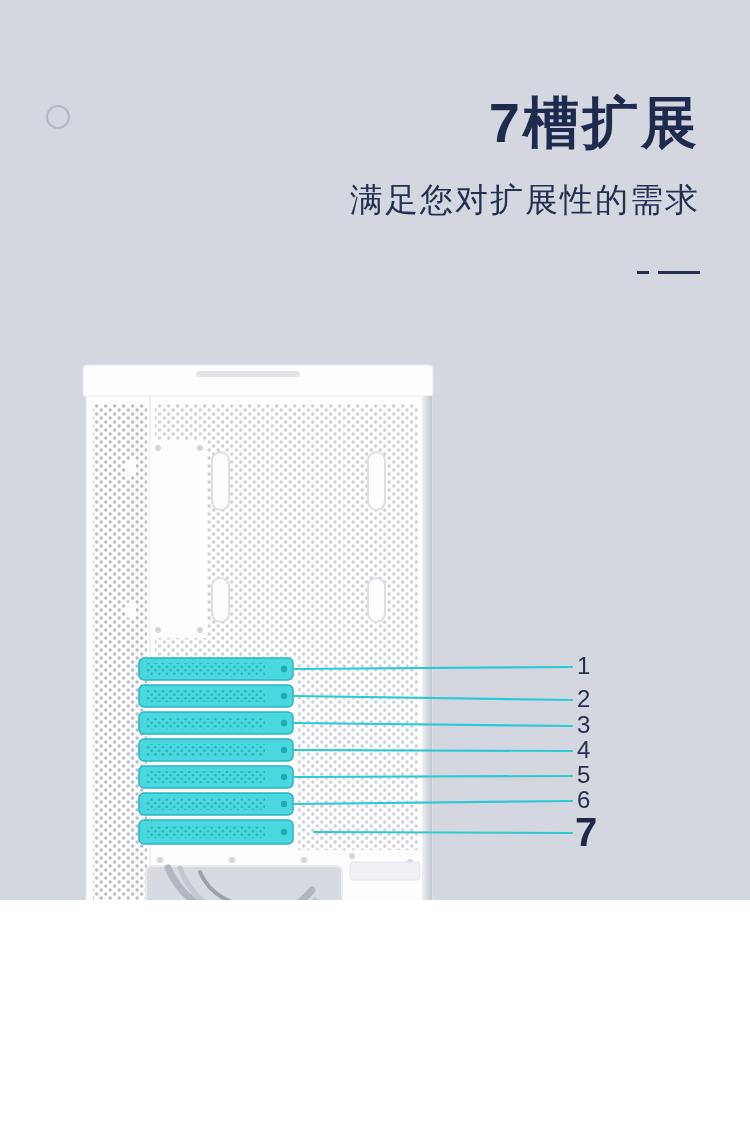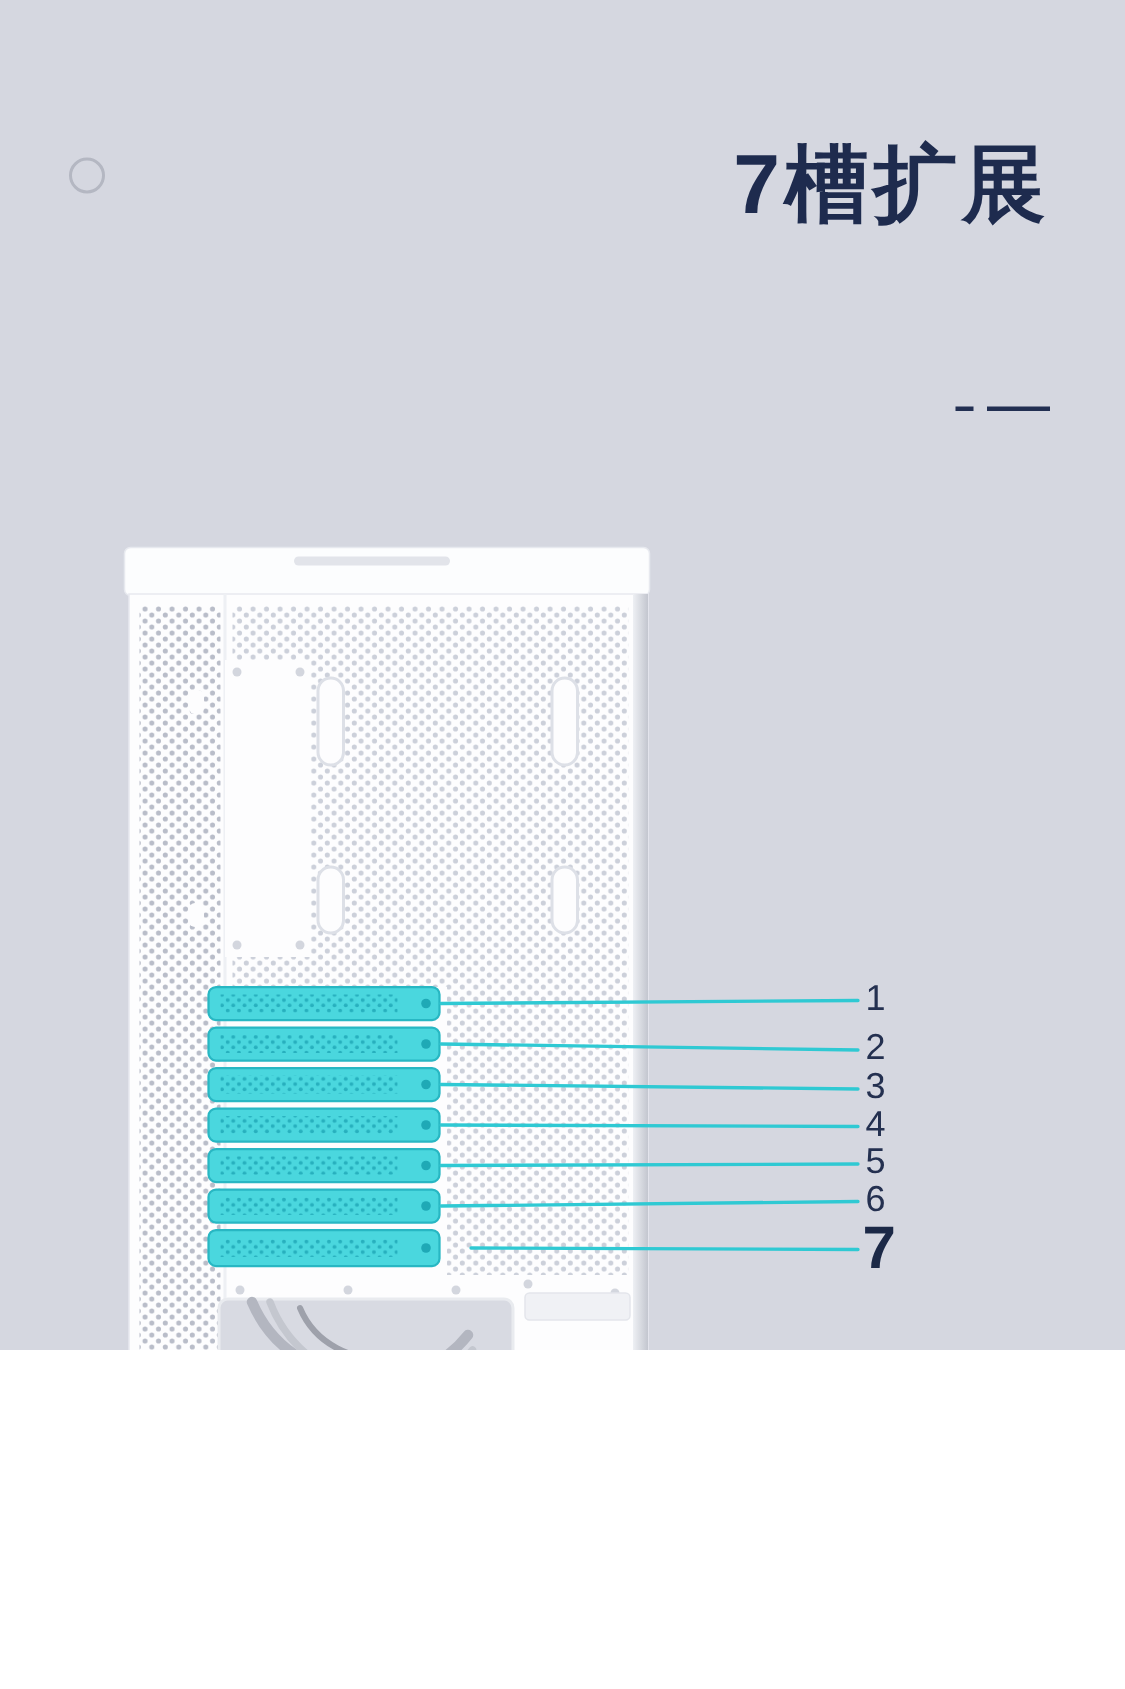--- a/index.html
+++ b/index.html
@@ -46,20 +46,21 @@
   .num-7{top:812px;left:575px;font-size:40px;font-weight:700;color:#1c2947;}
 </style>
 </head>
 <body>
 
 <div class="canvas">
 
   <div class="circle-ornament"></div>
 
   <h1 class="title">7槽扩展</h1>
+  <div class="subtitle">满足您对扩展性的需求</div>
 
   <div class="dashes">
     <span class="dash short"></span>
     <span class="dash long"></span>
   </div>
 
   <svg class="case-svg" width="750" height="1126" viewBox="0 0 750 1126">
     <defs>
       <pattern id="hexFront" width="9" height="8" patternUnits="userSpaceOnUse">
         <circle cx="2.2" cy="2" r="1.7" fill="#b9bdc9"></circle>

